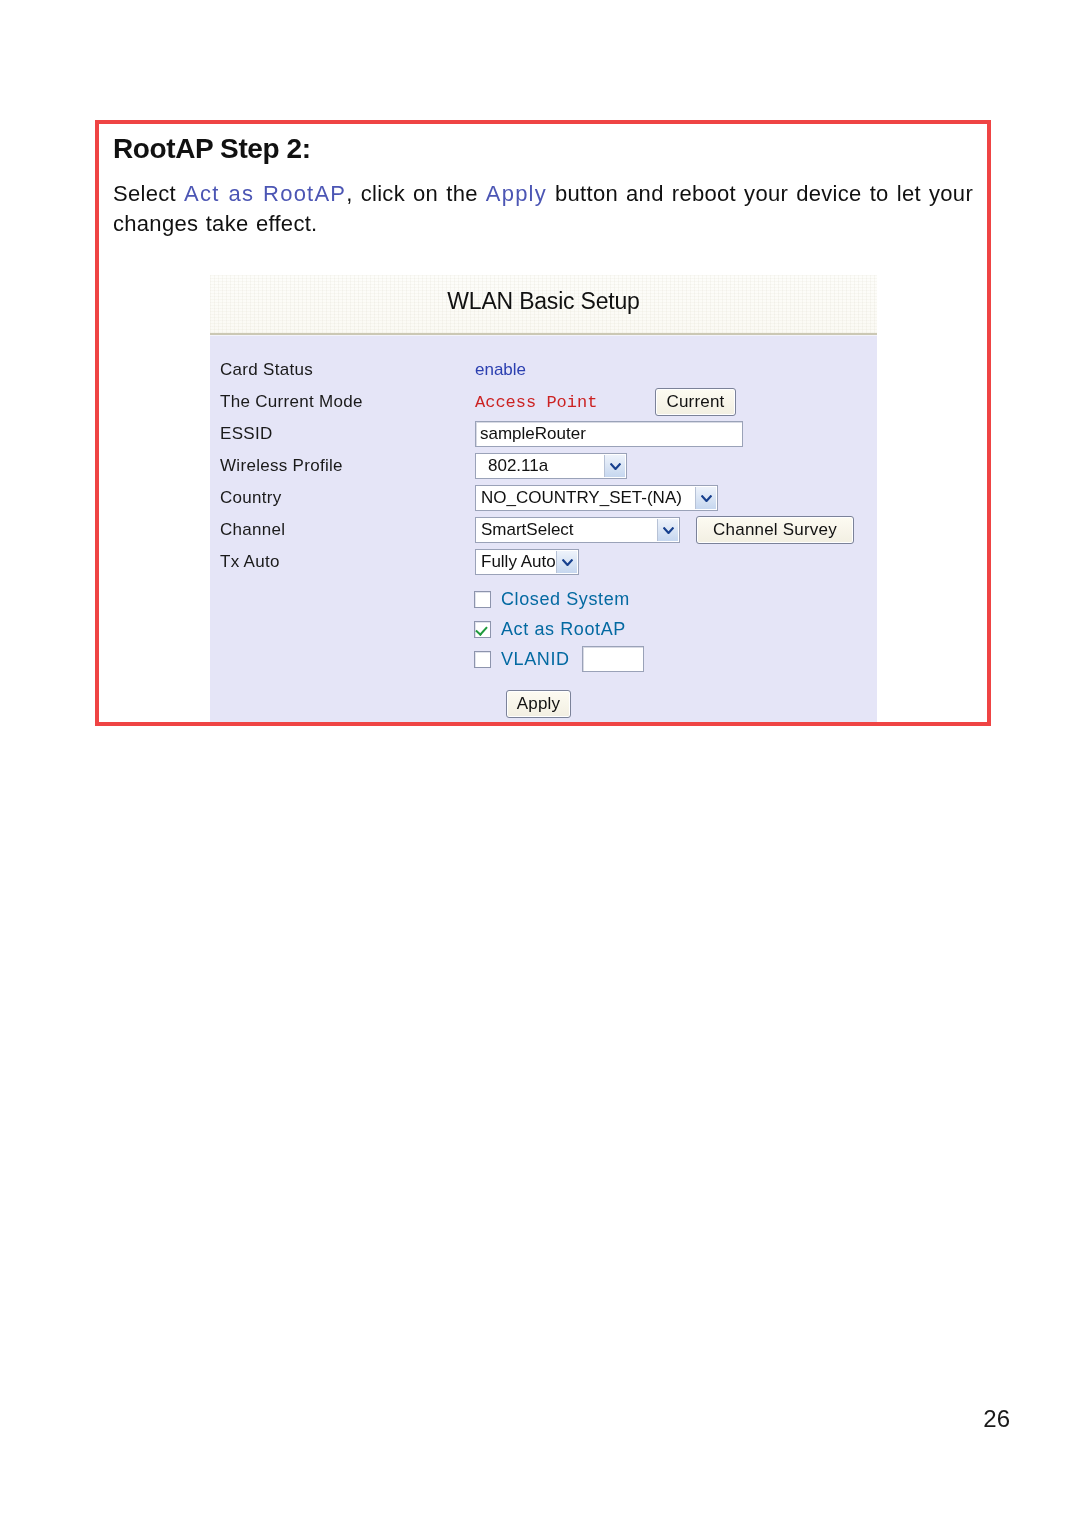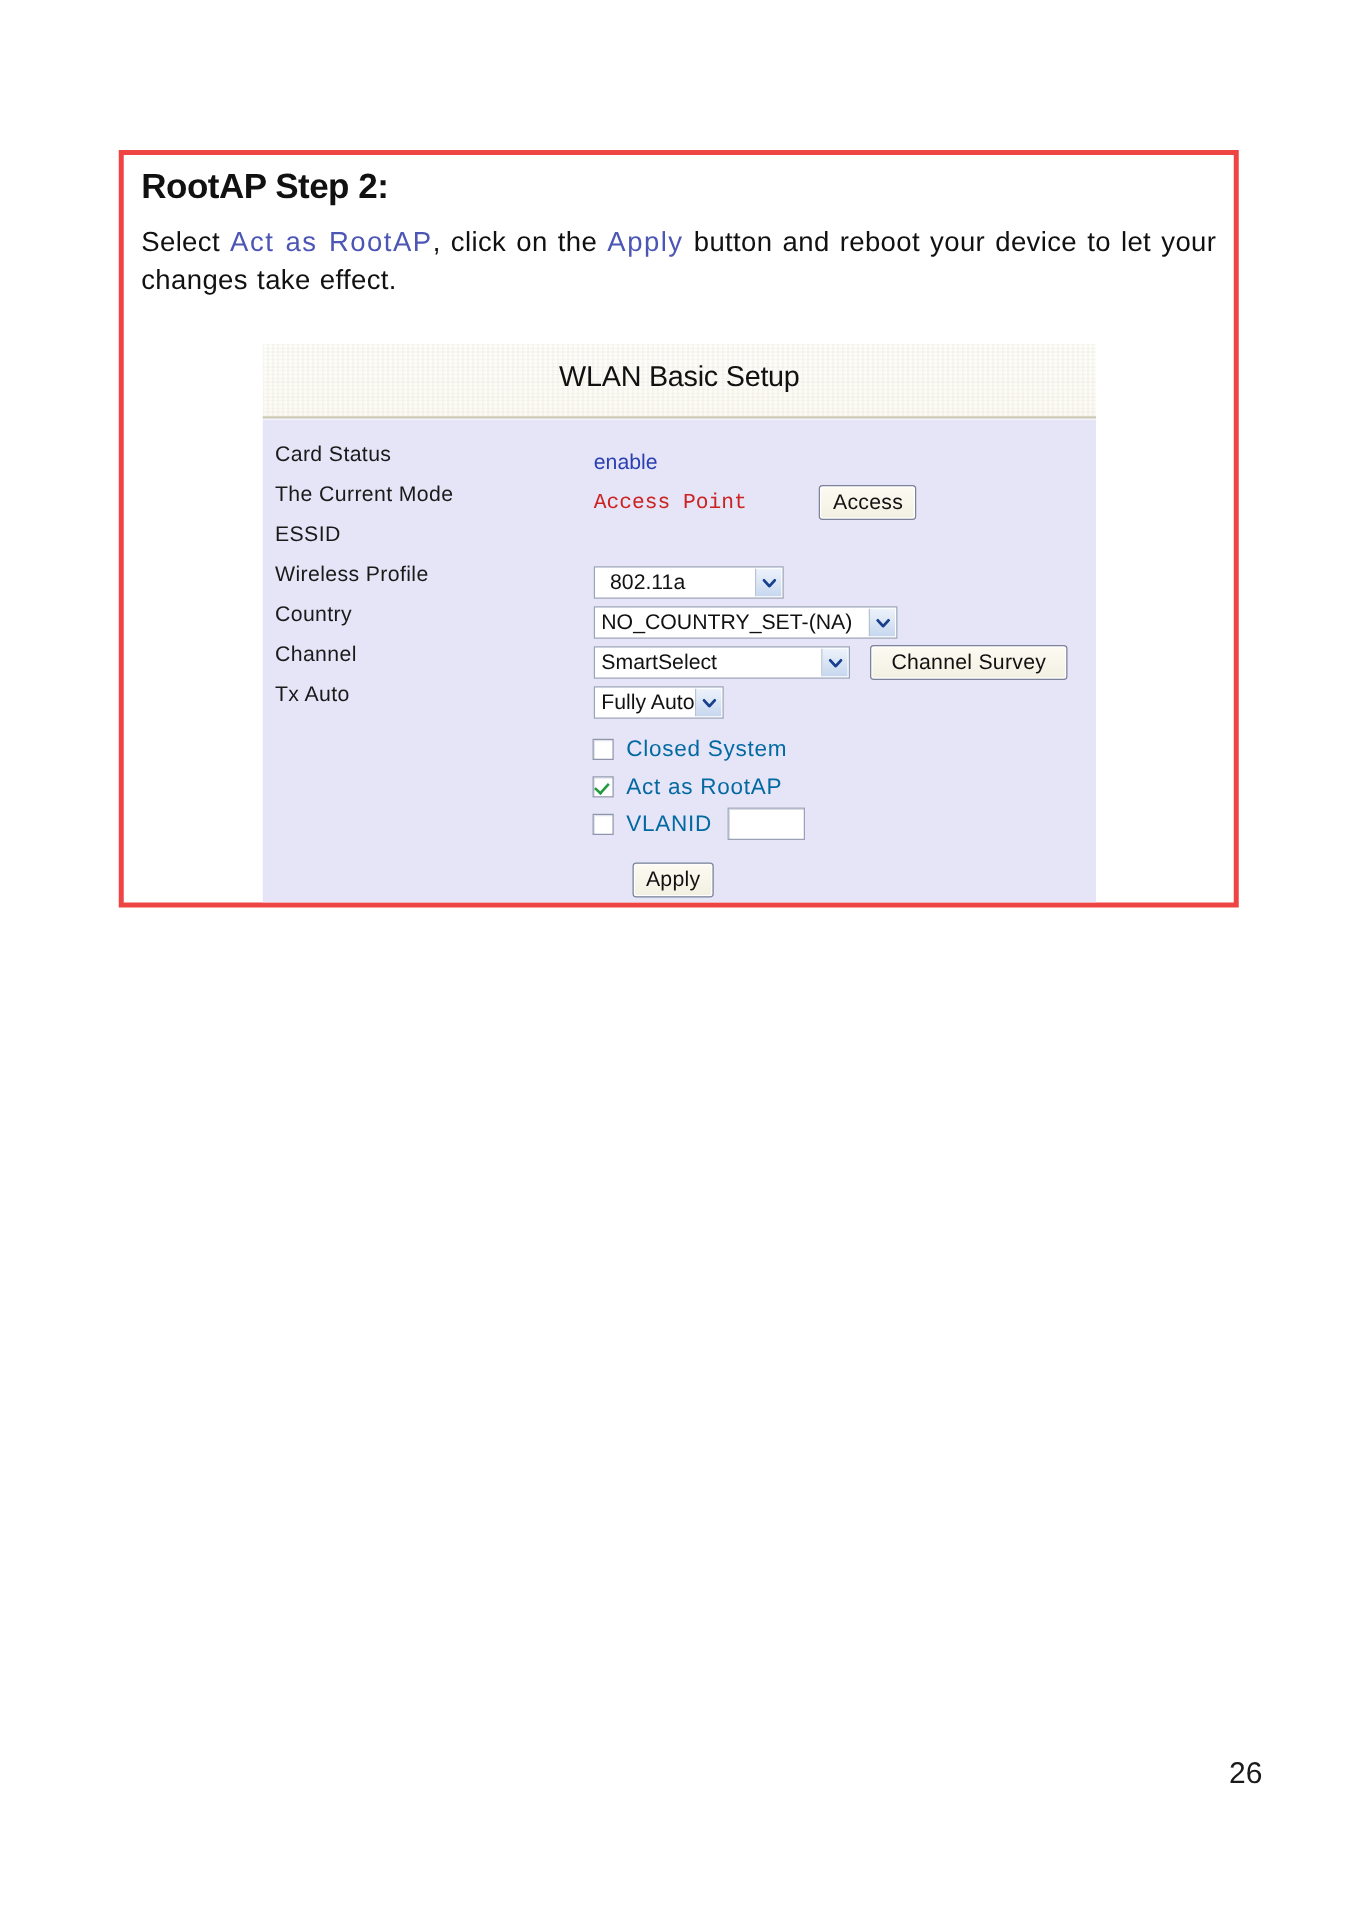--- a/index.html
+++ b/index.html
@@ -92,20 +92,21 @@
     background: #e5e5f7;
     border-top: 1px solid #f3f3fb;
     padding: 18px 0 0 0;
     box-sizing: border-box;
     position: relative;
   }
 
   
   .frow {
     display: flex;
+    align-items: center;
     padding: 0 0 0 10px;
     min-height: 32px;
   }
   .flabel {
     width: 255px;
     flex: 0 0 255px;
     font-size: 17px;
     color: #1a1a1a;
     letter-spacing: 0.3px;
   }
@@ -268,26 +269,29 @@
         <div class="flabel">Card Status</div>
         <div class="fvalue">
           <span class="val-blue">enable</span>
         </div>
       </div>
 
       <div class="frow">
         <div class="flabel">The Current Mode</div>
         <div class="fvalue">
           <span class="val-red">Access Point</span>
-          <button class="btn btn-change">Access</button>
+          <button class="btn btn-change">Current</button>
         </div>
       </div>
 
       <div class="frow">
         <div class="flabel">ESSID</div>
+        <div class="fvalue">
+          <input class="txtbox essid-box" type="text" value="sampleRouter" style="">
+        </div>
       </div>
 
       <div class="frow">
         <div class="flabel">Wireless Profile</div>
         <div class="fvalue">
           <div class="sel sel-profile">
             <span>802.11a</span>
             <span class="arrowbtn">
               <svg width="11" height="7" viewBox="0 0 11 7">
                   <path d="M0.5 0.5 L5.5 6 L10.5 0.5" fill="none" stroke="#17408e" stroke-width="2.2"></path>

